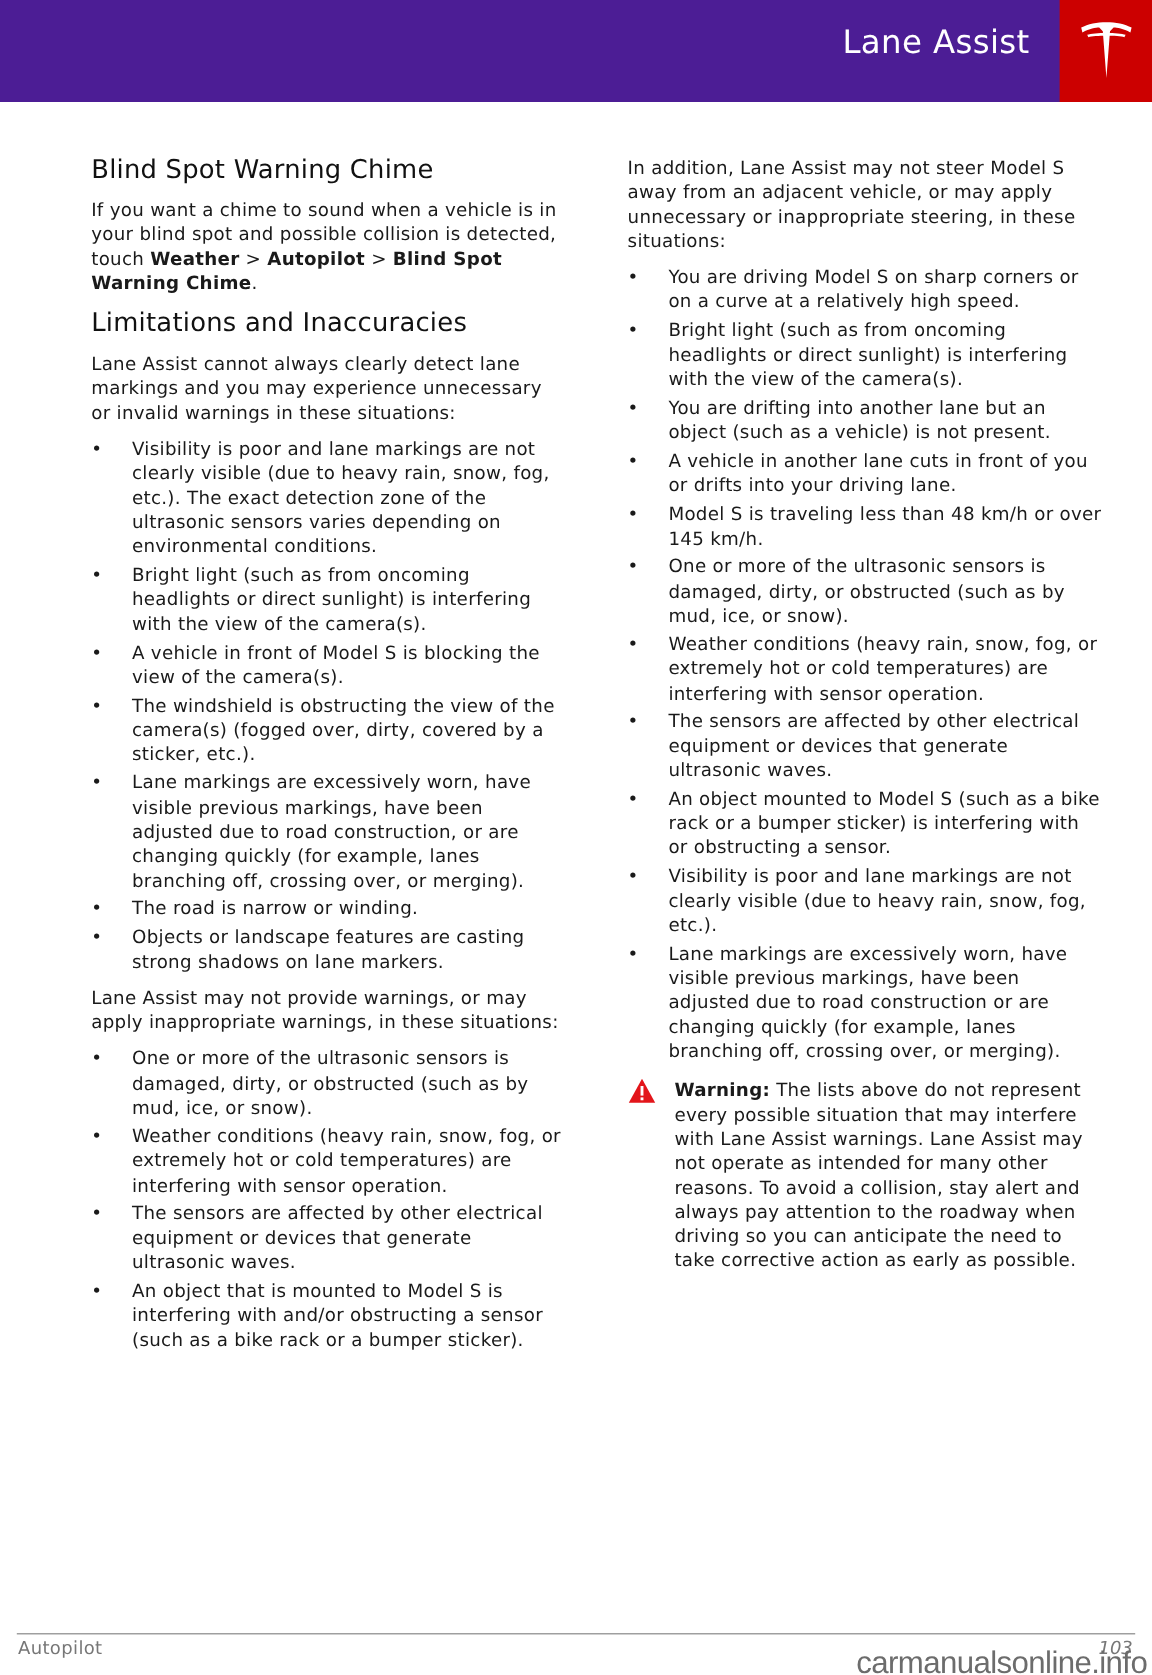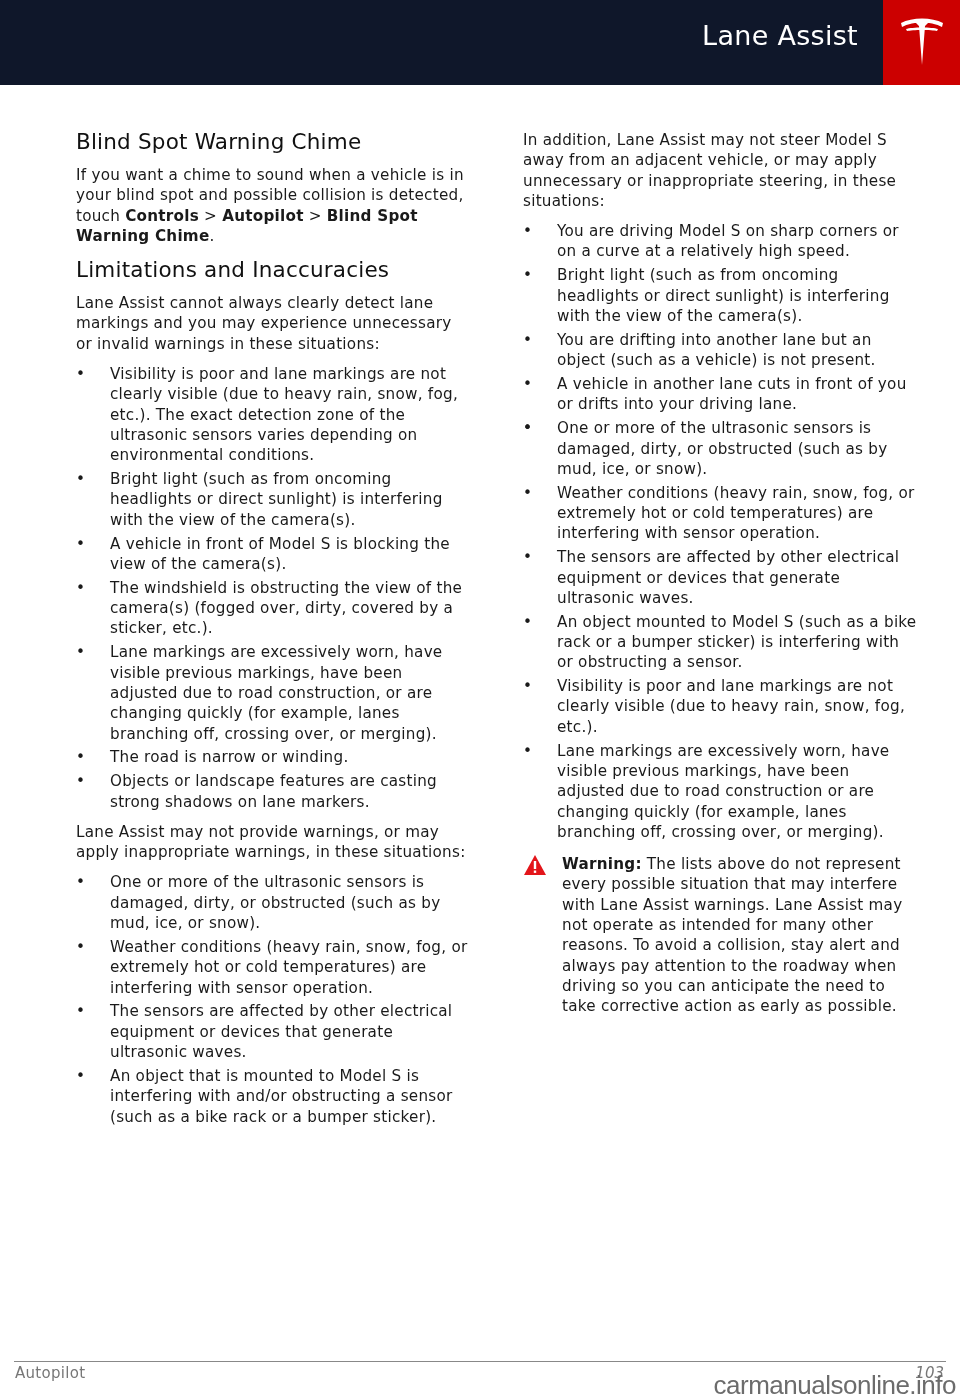--- a/index.html
+++ b/index.html
@@ -1,21 +1,21 @@
 <!DOCTYPE html>
 <html><head>
   <meta charset="utf-8">
   <style>
     * { box-sizing: border-box; margin: 0; padding: 0; }
     html, body { width: 960px; height: 1396px; background: #ffffff; overflow: hidden; }
     body { position: relative; font-family: "DejaVu Sans", sans-serif; color: #1a1a1a; }
 
     .header {
       position: absolute; left: 0; top: 0; width: 960px; height: 85px;
-      background: #0f172a;
+      background: #4c1d95;
     }
     .header-title {
       position: absolute; right: 102px; top: 20px;
       font-family: "DejaVu Sans", sans-serif; font-size: 27px; color: #ffffff;
       letter-spacing: 0.3px; font-weight: normal;
     }
     .logo-box {
       position: absolute; right: 0; top: 0; width: 77px; height: 85px;
       background: #cc0000;
       display: flex; align-items: center; justify-content: center;
@@ -78,21 +78,21 @@
   <div class="logo-box">
     <svg viewBox="0 0 48 52">
       <path d="M3 6 C14 0 34 0 45 6 L44 10 C38 7 33 6 30 6 L27 9 L24 48 L21 9 L18 6 C15 6 10 7 4 10 Z" fill="#ffffff"></path>
       <path d="M8 12 C14 10 34 10 40 12 L39 14 C34 12.5 14 12.5 9 14 Z" fill="#ffffff"></path>
     </svg>
   </div>
 </div>
 
 <div class="col col-left">
   <h2>Blind Spot Warning Chime</h2>
-  <p><span>If you want a chime to sound when a vehicle is in your blind spot and possible collision is detected, touch </span><b>Controls</b><span> &gt; </span><b>Autopilot</b><span> &gt; </span><b>Blind Spot Warning Chime</b><span>.</span></p>
+  <p><span>If you want a chime to sound when a vehicle is in your blind spot and possible collision is detected, touch </span><b>Weather</b><span> &gt; </span><b>Autopilot</b><span> &gt; </span><b>Blind Spot Warning Chime</b><span>.</span></p>
 
 
   <h2>Limitations and Inaccuracies</h2>
   <p>Lane Assist cannot always clearly detect lane markings and you may experience unnecessary or invalid warnings in these situations:</p>
   <ul>
     <li><span class="bullet">•</span><span>Visibility is poor and lane markings are not clearly visible (due to heavy rain, snow, fog, etc.). The exact detection zone of the ultrasonic sensors varies depending on environmental conditions.</span></li>
     <li><span class="bullet">•</span><span>Bright light (such as from oncoming headlights or direct sunlight) is interfering with the view of the camera(s).</span></li>
     <li><span class="bullet">•</span><span>A vehicle in front of Model S is blocking the view of the camera(s).</span></li>
     <li><span class="bullet">•</span><span>The windshield is obstructing the view of the camera(s) (fogged over, dirty, covered by a sticker, etc.).</span></li>
     <li><span class="bullet">•</span><span>Lane markings are excessively worn, have visible previous markings, have been adjusted due to road construction, or are changing quickly (for example, lanes branching off, crossing over, or merging).</span></li>
@@ -109,21 +109,21 @@
   </ul>
 </div>
 
 <div class="col col-right">
   <p>In addition, Lane Assist may not steer Model S away from an adjacent vehicle, or may apply unnecessary or inappropriate steering, in these situations:</p>
   <ul>
     <li><span class="bullet">•</span><span>You are driving Model S on sharp corners or on a curve at a relatively high speed.</span></li>
     <li><span class="bullet">•</span><span>Bright light (such as from oncoming headlights or direct sunlight) is interfering with the view of the camera(s).</span></li>
     <li><span class="bullet">•</span><span>You are drifting into another lane but an object (such as a vehicle) is not present.</span></li>
     <li><span class="bullet">•</span><span>A vehicle in another lane cuts in front of you or drifts into your driving lane.</span></li>
-    <li><span class="bullet">•</span></li>
+    <li><span class="bullet">•</span><span>Model S is traveling less than 48 km/h or over 145 km/h.</span></li>
     <li><span class="bullet">•</span><span>One or more of the ultrasonic sensors is damaged, dirty, or obstructed (such as by mud, ice, or snow).</span></li>
     <li><span class="bullet">•</span><span>Weather conditions (heavy rain, snow, fog, or extremely hot or cold temperatures) are interfering with sensor operation.</span></li>
     <li><span class="bullet">•</span><span>The sensors are affected by other electrical equipment or devices that generate ultrasonic waves.</span></li>
     <li><span class="bullet">•</span><span>An object mounted to Model S (such as a bike rack or a bumper sticker) is interfering with or obstructing a sensor.</span></li>
     <li><span class="bullet">•</span><span>Visibility is poor and lane markings are not clearly visible (due to heavy rain, snow, fog, etc.).</span></li>
     <li><span class="bullet">•</span><span>Lane markings are excessively worn, have visible previous markings, have been adjusted due to road construction or are changing quickly (for example, lanes branching off, crossing over, or merging).</span></li>
   </ul>
 
   <div class="warning">
     <svg class="warn-icon" viewBox="0 0 24 22">

